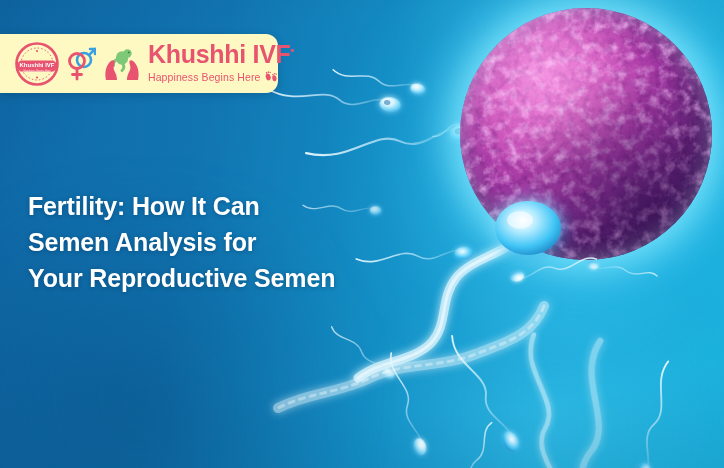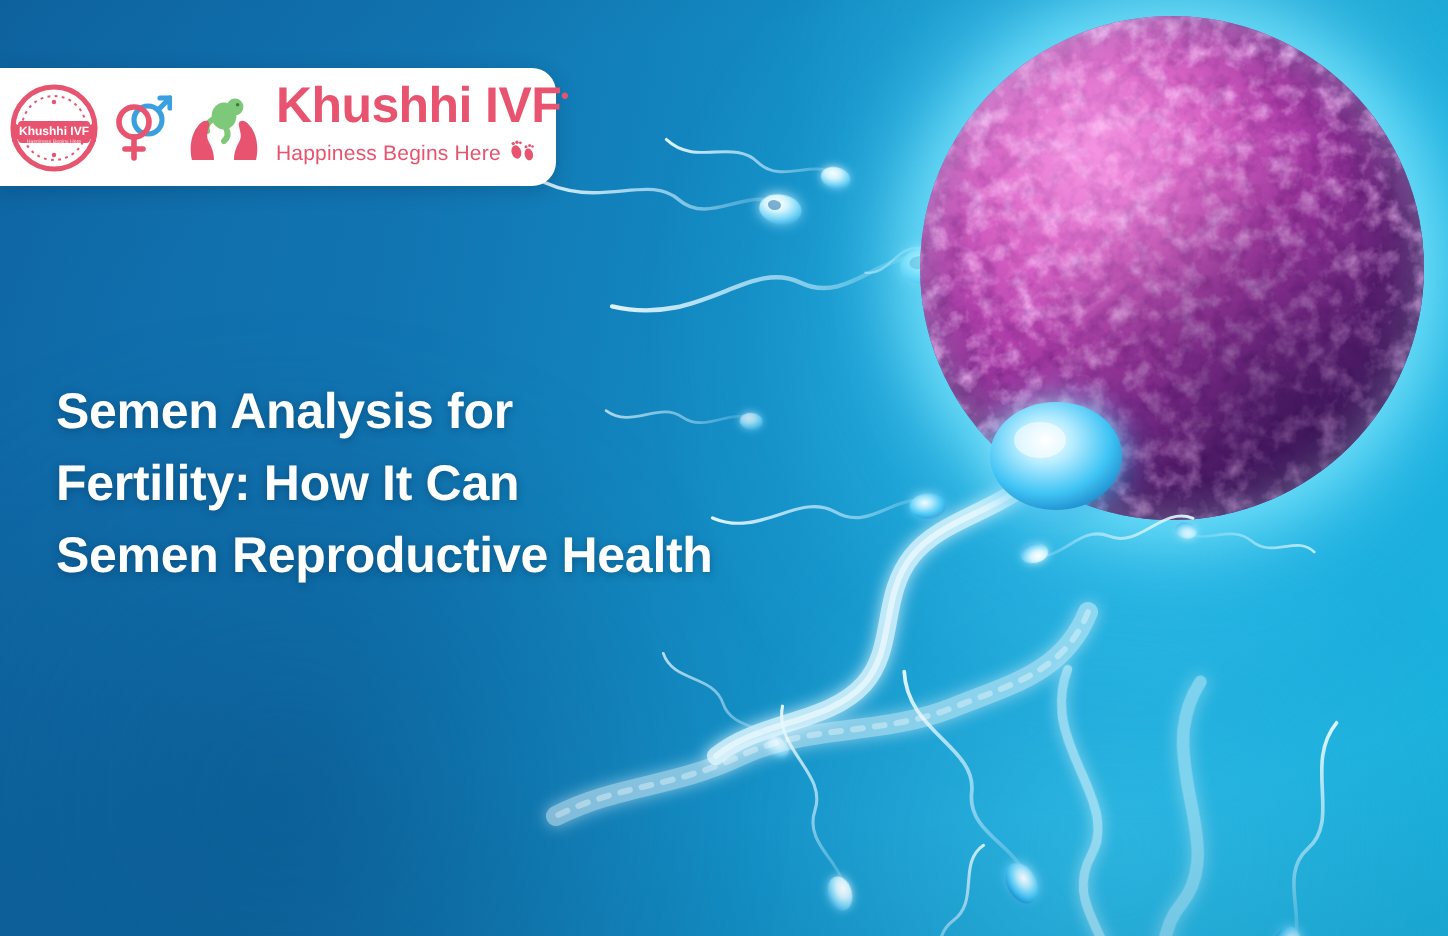--- a/index.html
+++ b/index.html
@@ -41,23 +41,23 @@
                radial-gradient(circle at 72% 78%, rgba(45,15,75,.62) 0%, rgba(45,15,75,0) 52%);}
   .egg-rim{position:absolute;inset:-2px;border-radius:50%;
     box-shadow:inset 0 0 20px 5px rgba(210,255,255,.30);}
 
   
   .sperm{position:absolute;transform-origin:0 50%;}
   .sperm svg{display:block;overflow:visible;}
   .glow{filter:url(#softGlow);}
 
   
-  .logo-card{position:absolute;left:0;top:34px;width:278px;height:59px;background:#ffffff;
+  .logo-card{position:absolute;left:0;top:34px;width:278px;height:59px;background:#fef9c3;
     border-top-right-radius:12px;border-bottom-right-radius:12px;
-    display:flex;align-items:center;gap:6px;padding:4px 12px 4px 4px;
+    display:flex;align-items:center;gap:6px;padding:4px 12px 4px 14px;
     box-shadow:0 2px 10px rgba(0,30,60,.22);}
   .seal{width:46px;height:46px;flex:0 0 46px;position:relative;}
   .gsym{width:30px;height:40px;flex:0 0 30px;position:relative;}
   .hands{width:40px;height:40px;flex:0 0 40px;position:relative;}
   .brand{display:flex;flex-direction:column;justify-content:center;line-height:1;}
   .brand-main{font-size:25px;font-weight:bold;color:#e8546f;letter-spacing:-.3px;white-space:nowrap;
     font-family:"Liberation Sans", sans-serif;}
   .brand-main .ivf{color:#e8546f;font-weight:bold;}
   .brand-sub{display:flex;align-items:center;gap:4px;margin-top:3px;}
   .brand-sub-txt{font-size:10.5px;color:#e8546f;letter-spacing:.1px;white-space:nowrap;}
@@ -357,18 +357,18 @@
             <circle cx="9" cy="4.4" r="0.75" fill="#e8546f"></circle>
             <circle cx="10.8" cy="3.8" r="0.75" fill="#e8546f"></circle>
             <circle cx="12.3" cy="4.2" r="0.62" fill="#e8546f"></circle>
           </svg>
         </span>
       </div>
     </div>
   </div>
 
   <div class="headline">
+    <span class="ln">Fertility: How It Can</span>
     <span class="ln">Semen Analysis for</span>
-    <span class="ln">Fertility: How It Can</span>
-    <span class="ln">Semen Reproductive Health</span>
+    <span class="ln">Your Reproductive Semen</span>
   </div>
 
 </div>
 
 </body></html>

